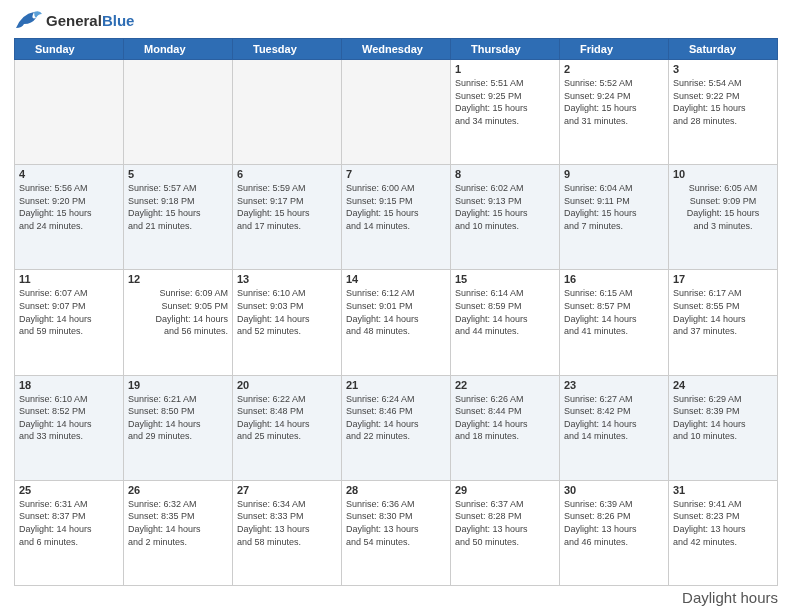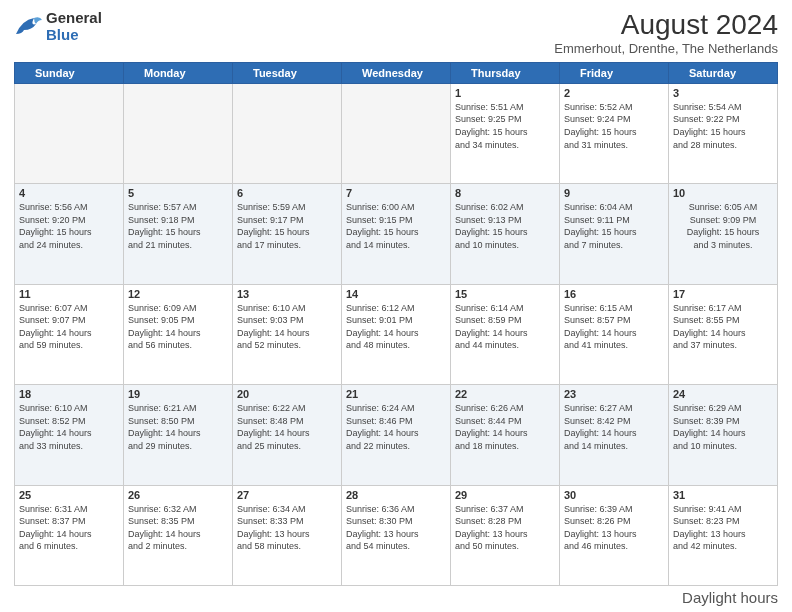--- a/index.html
+++ b/index.html
@@ -23,21 +23,21 @@
       align-items: flex-start;
       margin-bottom: 6px;
     }
     .logo {
       display: flex;
       align-items: center;
       gap: 4px;
     }
     .logo-text {
       display: flex;
-      flex-direction: column;
+      flex-direction: row;
       line-height: 1.1;
     }
     .logo-general {
       font-size: 15px;
       font-weight: bold;
       color: #333;
     }
     .logo-blue {
       font-size: 15px;
       font-weight: bold;
@@ -117,24 +117,20 @@
   <div class="header">
     <div class="logo">
       <svg class="logo-bird" viewBox="0 0 28 22" xmlns="http://www.w3.org/2000/svg">
         <path d="M2,18 Q8,4 20,2 Q16,10 22,8 Q18,14 10,14 Q8,18 2,18Z" fill="#2e6db4"></path>
         <path d="M20,2 Q26,0 28,4 Q24,4 22,8 Q20,6 20,2Z" fill="#5ba0d8"></path>
       </svg>
       <div class="logo-text">
         <span class="logo-general">General</span>
         <span class="logo-blue">Blue</span>
       </div>
-    </div>
-    <div class="title-block">
-      <div class="month-year">August 2024</div>
-      <div class="location">Emmerhout, Drenthe, The Netherlands</div>
     </div>
   </div>
 
   <table class="calendar">
     <thead>
       <tr>
         <th>Sunday</th>
         <th>Monday</th>
         <th>Tuesday</th>
         <th>Wednesday</th>
@@ -225,21 +221,21 @@
         <tr>
           <td>
             <span class="day-num">11</span>
             <div class="day-info" style="white-space: pre-line;">Sunrise: 6:07 AM
 Sunset: 9:07 PM
 Daylight: 14 hours
 and 59 minutes.</div>
           </td>
           <td>
             <span class="day-num">12</span>
-            <div class="day-info" style="white-space: pre-line;">Sunrise: 6:09 AM
+            <div class="day-info" style="white-space: pre-line; text-align: right;">Sunrise: 6:09 AM
 Sunset: 9:05 PM
 Daylight: 14 hours
 and 56 minutes.</div>
           </td>
           <td>
             <span class="day-num">13</span>
             <div class="day-info" style="white-space: pre-line;">Sunrise: 6:10 AM
 Sunset: 9:03 PM
 Daylight: 14 hours
 and 52 minutes.</div>

